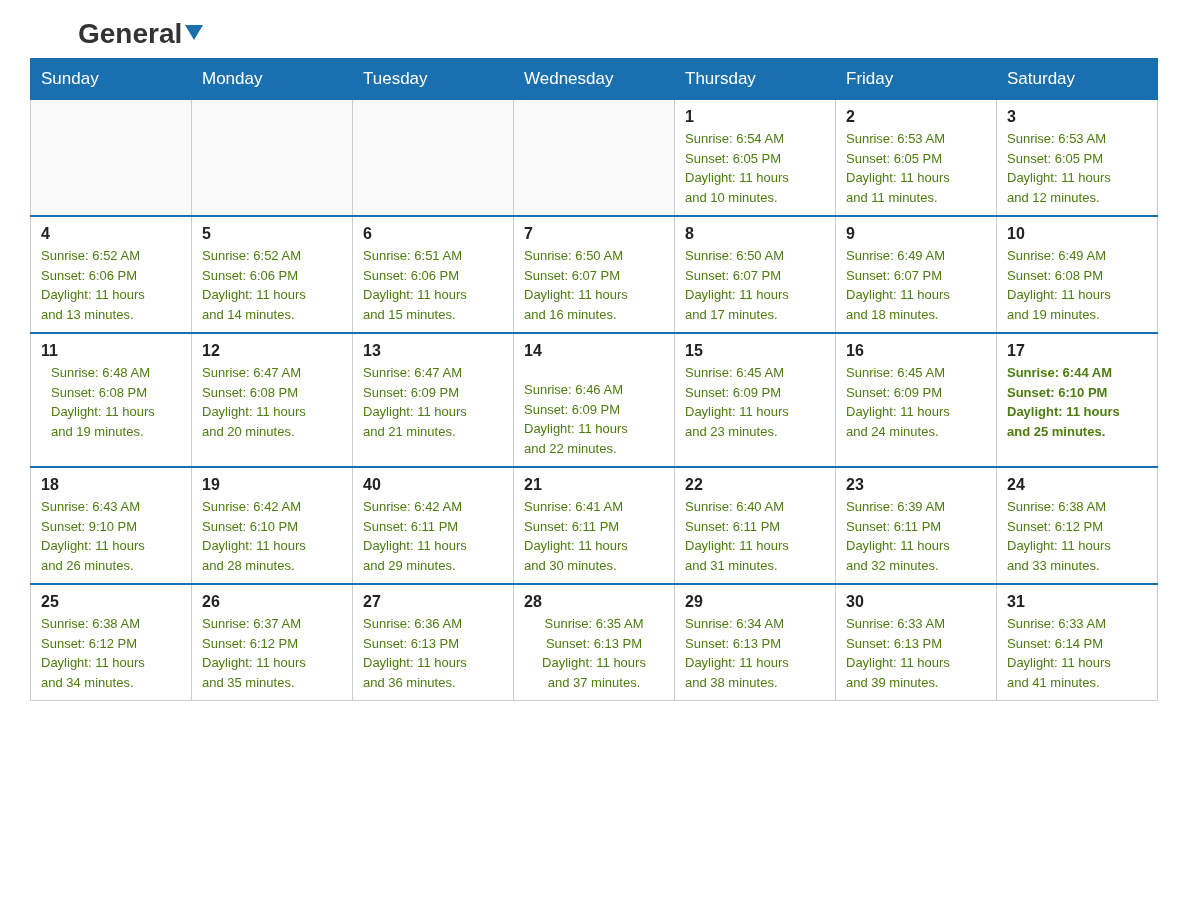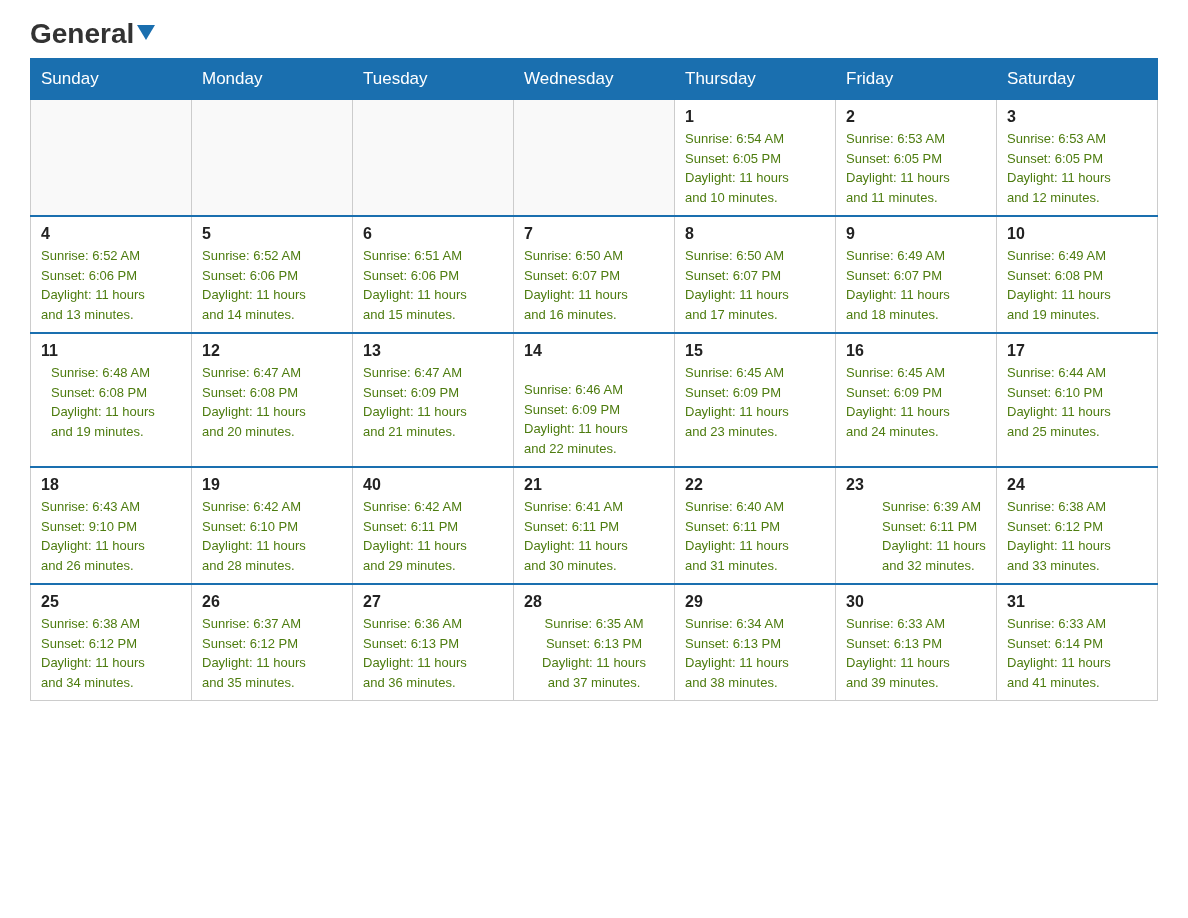--- a/index.html
+++ b/index.html
@@ -33,20 +33,21 @@
     .logo-blue {
       font-size: 22px;
       font-weight: bold;
       color: #2a7ae2;
       margin-left: 10px;
       line-height: 1;
     }
     .logo-row {
       display: flex;
       align-items: center;
+      margin-left: 48px;
     }
     .title-block {
       text-align: right;
     }
     .month-title {
       font-size: 52px;
       font-weight: normal;
       color: #222;
       line-height: 1.1;
     }
@@ -248,21 +249,21 @@
         </td>
         <td>
           <span class="day-num">16</span>
           <div class="day-info" style="white-space: pre-line;">Sunrise: 6:45 AM
 Sunset: 6:09 PM
 Daylight: 11 hours
 and 24 minutes.</div>
         </td>
         <td>
           <span class="day-num">17</span>
-          <div class="day-info" style="white-space: pre-line;">Sunrise: 6:44 AM
+          <div class="day-info" style="white-space: pre-line; font-weight: bold;">Sunrise: 6:44 AM
 Sunset: 6:10 PM
 Daylight: 11 hours
 and 25 minutes.</div>
         </td>
       </tr>
       <tr>
         <td>
           <span class="day-num">18</span>
           <div class="day-info" style="white-space: pre-line;">Sunrise: 6:43 AM
 Sunset: 9:10 PM
@@ -292,21 +293,21 @@
         </td>
         <td>
           <span class="day-num">22</span>
           <div class="day-info" style="white-space: pre-line;">Sunrise: 6:40 AM
 Sunset: 6:11 PM
 Daylight: 11 hours
 and 31 minutes.</div>
         </td>
         <td>
           <span class="day-num">23</span>
-          <div class="day-info" style="white-space: pre-line; margin-left: 36px;">Sunrise: 6:39 AM
+          <div class="day-info" style="white-space: pre-line;">Sunrise: 6:39 AM
 Sunset: 6:11 PM
 Daylight: 11 hours
 and 32 minutes.</div>
         </td>
         <td>
           <span class="day-num">24</span>
           <div class="day-info" style="white-space: pre-line;">Sunrise: 6:38 AM
 Sunset: 6:12 PM
 Daylight: 11 hours
 and 33 minutes.</div>

